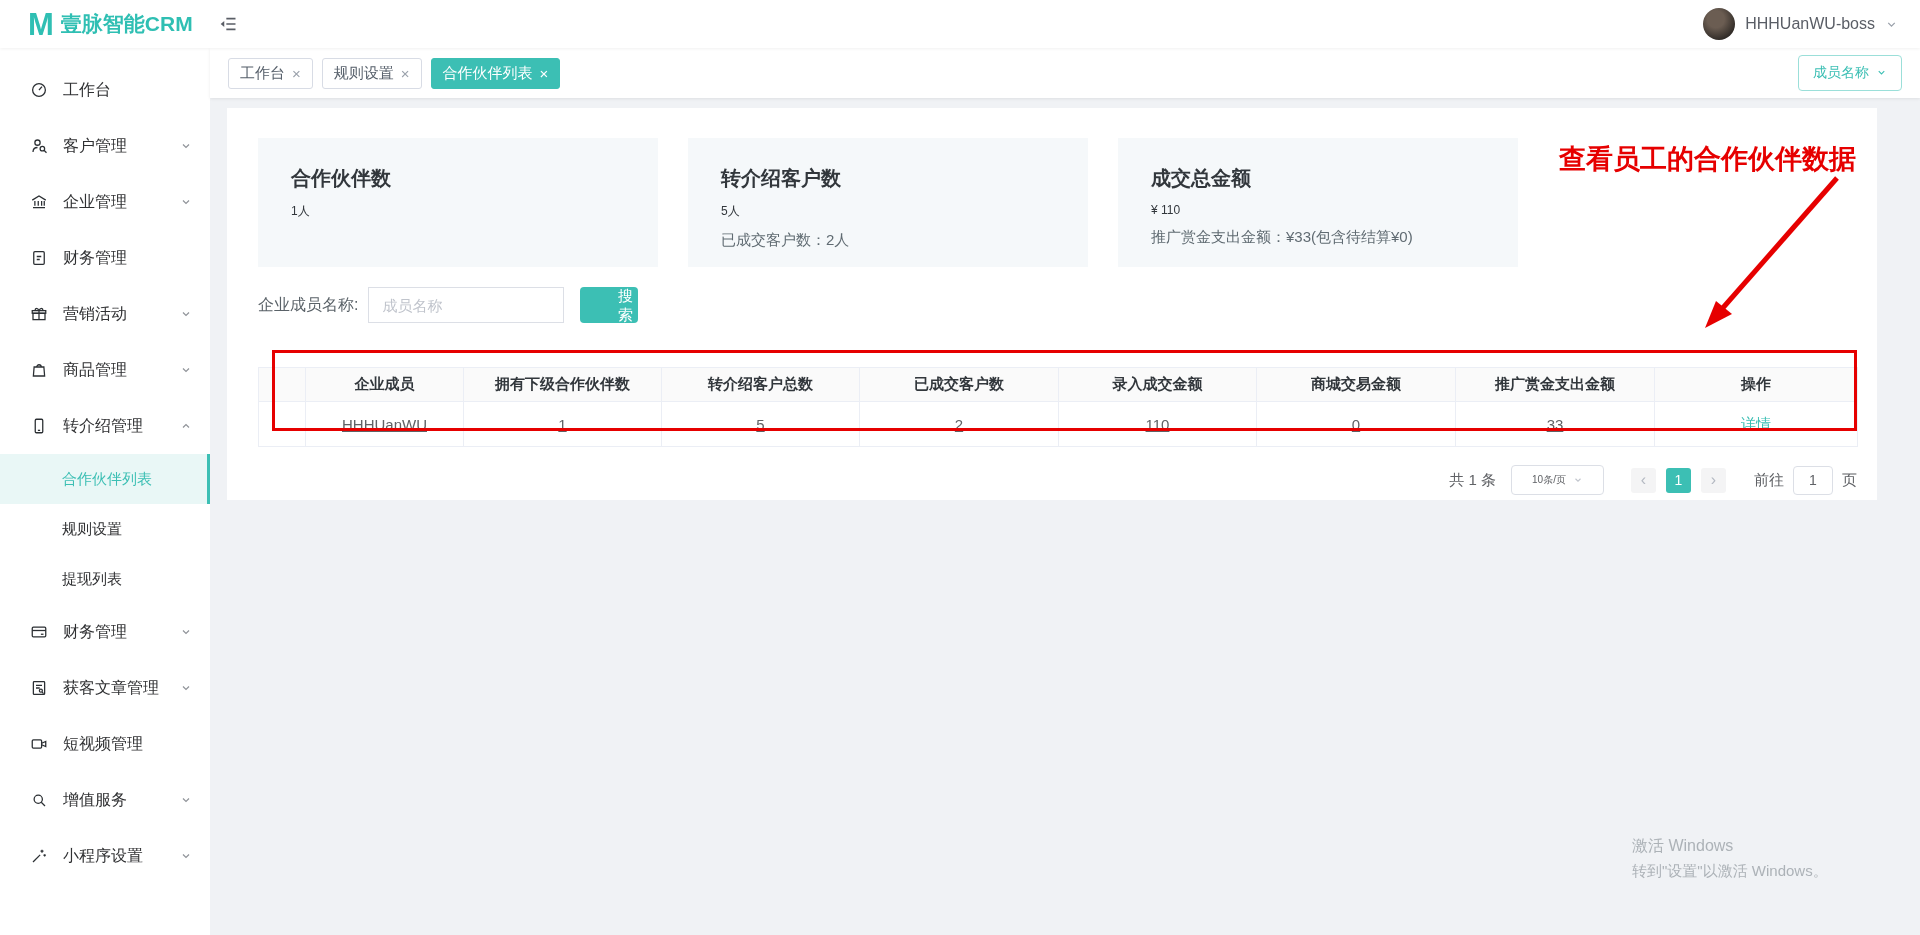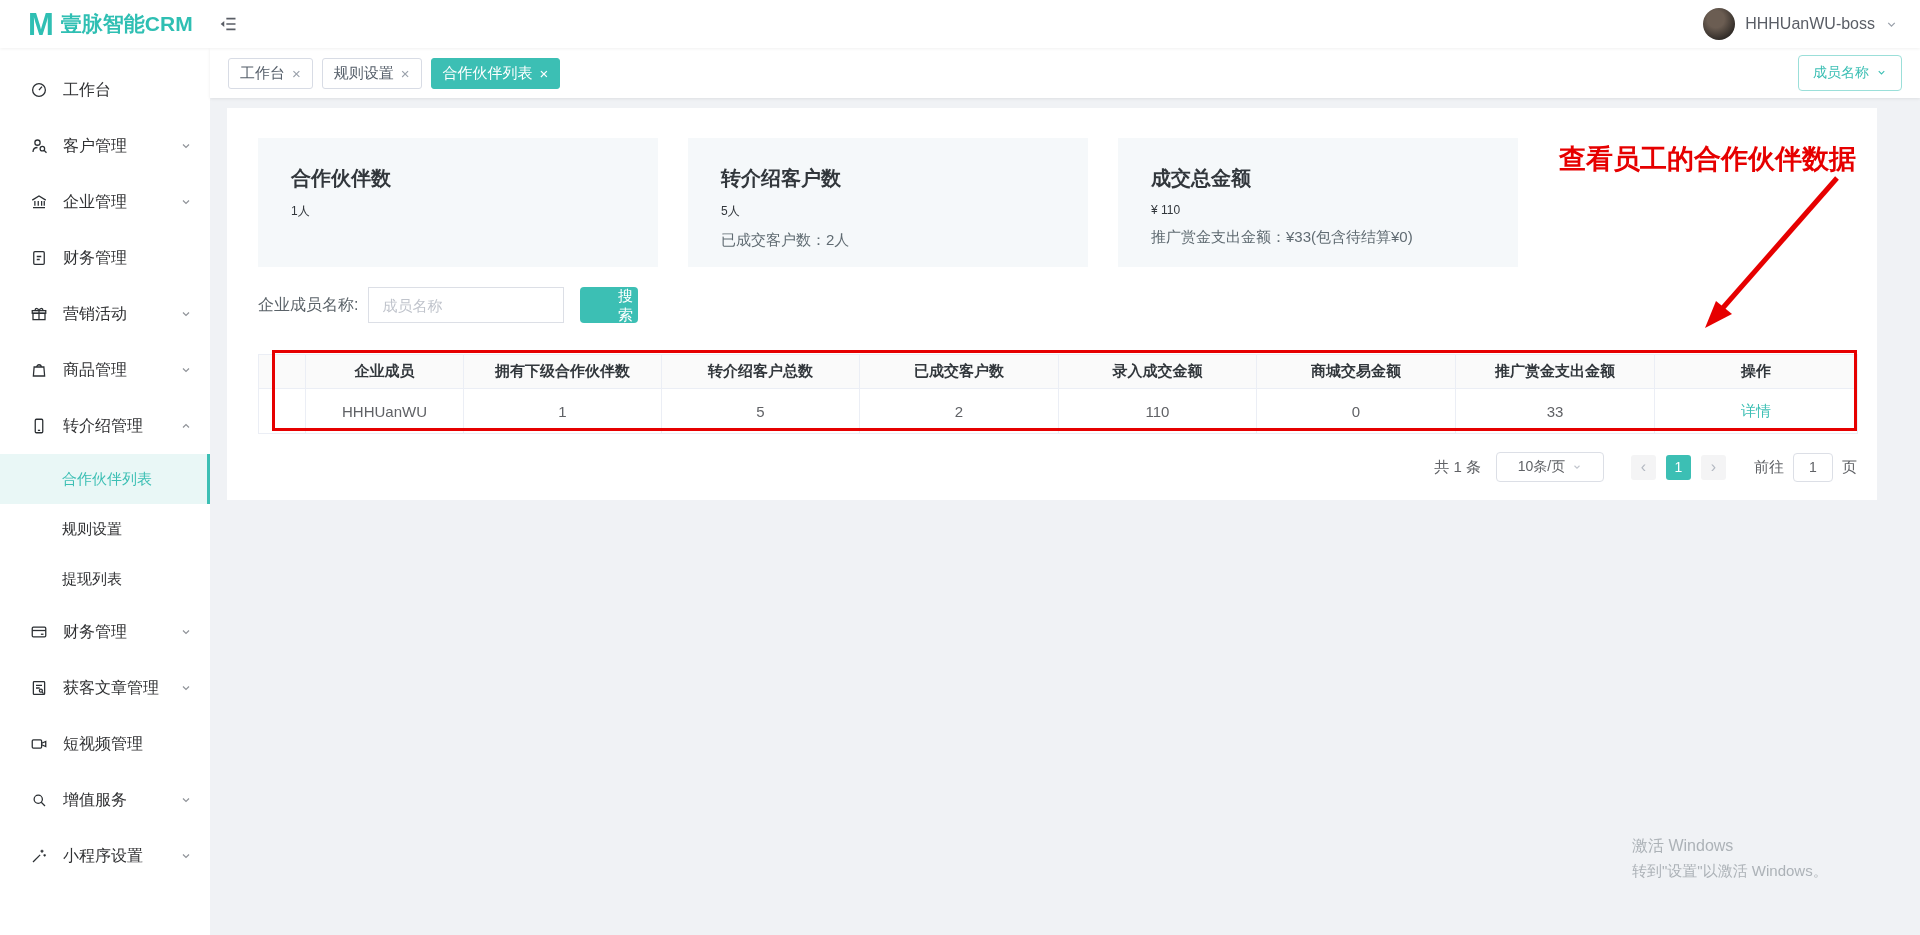--- a/index.html
+++ b/index.html
@@ -59,32 +59,32 @@
 
   .search-row { margin-top: 20px; display: flex; align-items: center; }
   .search-label { font-size: 16px; color: #5a6268; }
   .search-input { width: 196px; height: 36px; border: 1px solid #dcdfe6; border-radius: 0;
     margin-left: 10px; padding: 0 13px; font-size: 15px; color: #303133; outline: none;
     font-family: inherit; }
   .search-input::placeholder { color: #c0c4cc; }
   .search-btn { width: 58px; height: 36px; margin-left: 16px; background: #3cbfb4; color: #fff;
     border: none; border-radius: 4px; font-size: 15px; cursor: pointer; font-family: inherit; padding-left: 32px; }
 
-  table { margin-top: 31px; border-collapse: collapse; table-layout: fixed; width: 1599px; border-radius: 9px; }
+  table { margin-top: 44px; border-collapse: collapse; table-layout: fixed; width: 1599px; border-radius: 9px; }
   th { height: 34px; background: #fafafa; border: 1px solid #ebeef5; font-size: 15px;
     font-weight: bold; color: #32373c; text-align: center; }
   td { height: 45px; background: #fff; border: 1px solid #ebeef5; font-size: 15px;
-    color: #606266; text-align: center; }
+    color: #606266; text-align: center; text-decoration: underline; }
   .detail-link { color: #3cbfb4; cursor: pointer; }
 
   .pagination { width: 1599px; margin-top: 18px; display: flex; justify-content: flex-end;
     align-items: center; font-size: 15px; color: #606266; }
   .pg-total { margin-right: 15px; }
-  .pg-size { width: 108px; height: 30px; border: 1px solid #dcdfe6; border-radius: 4px;
-    display: flex; align-items: center; justify-content: center; gap: 7px; font-size: 14px;
+  .pg-size { width: 93px; height: 30px; border: 1px solid #dcdfe6; border-radius: 4px;
+    display: flex; align-items: center; justify-content: center; gap: 7px; font-size: 10px;
     color: #606266; cursor: pointer; background: #fff; }
   .pg-btn { width: 25px; height: 25px; background: #f4f4f5; color: #b4b9c2; border-radius: 3px;
     display: flex; align-items: center; justify-content: center; font-size: 16px;
     cursor: pointer; }
   .pg-prev { margin-left: 27px; }
   .pg-page { width: 25px; height: 25px; background: #3cbfb4; color: #fff; border-radius: 3px;
     display: flex; align-items: center; justify-content: center; font-size: 14px;
     margin: 0 10px; cursor: pointer; }
   .pg-goto { margin-left: 28px; }
   .pg-input { width: 40px; height: 29px; border: 1px solid #dcdfe6; border-radius: 4px;

